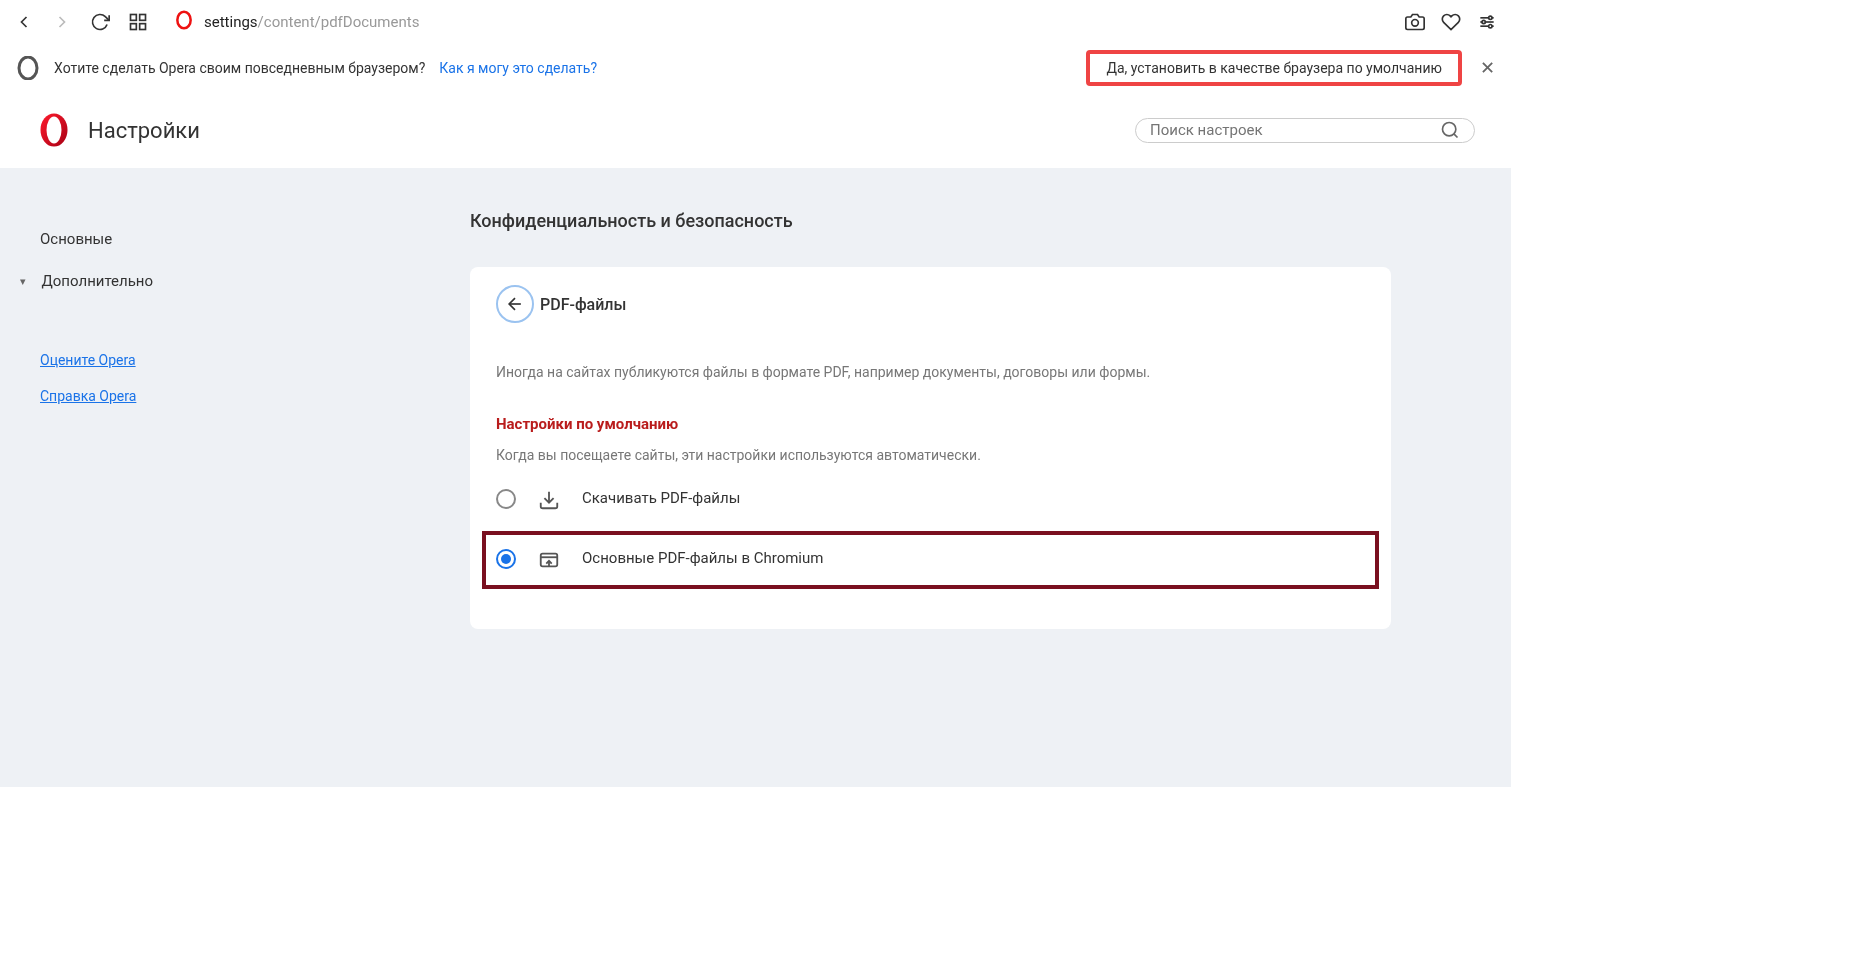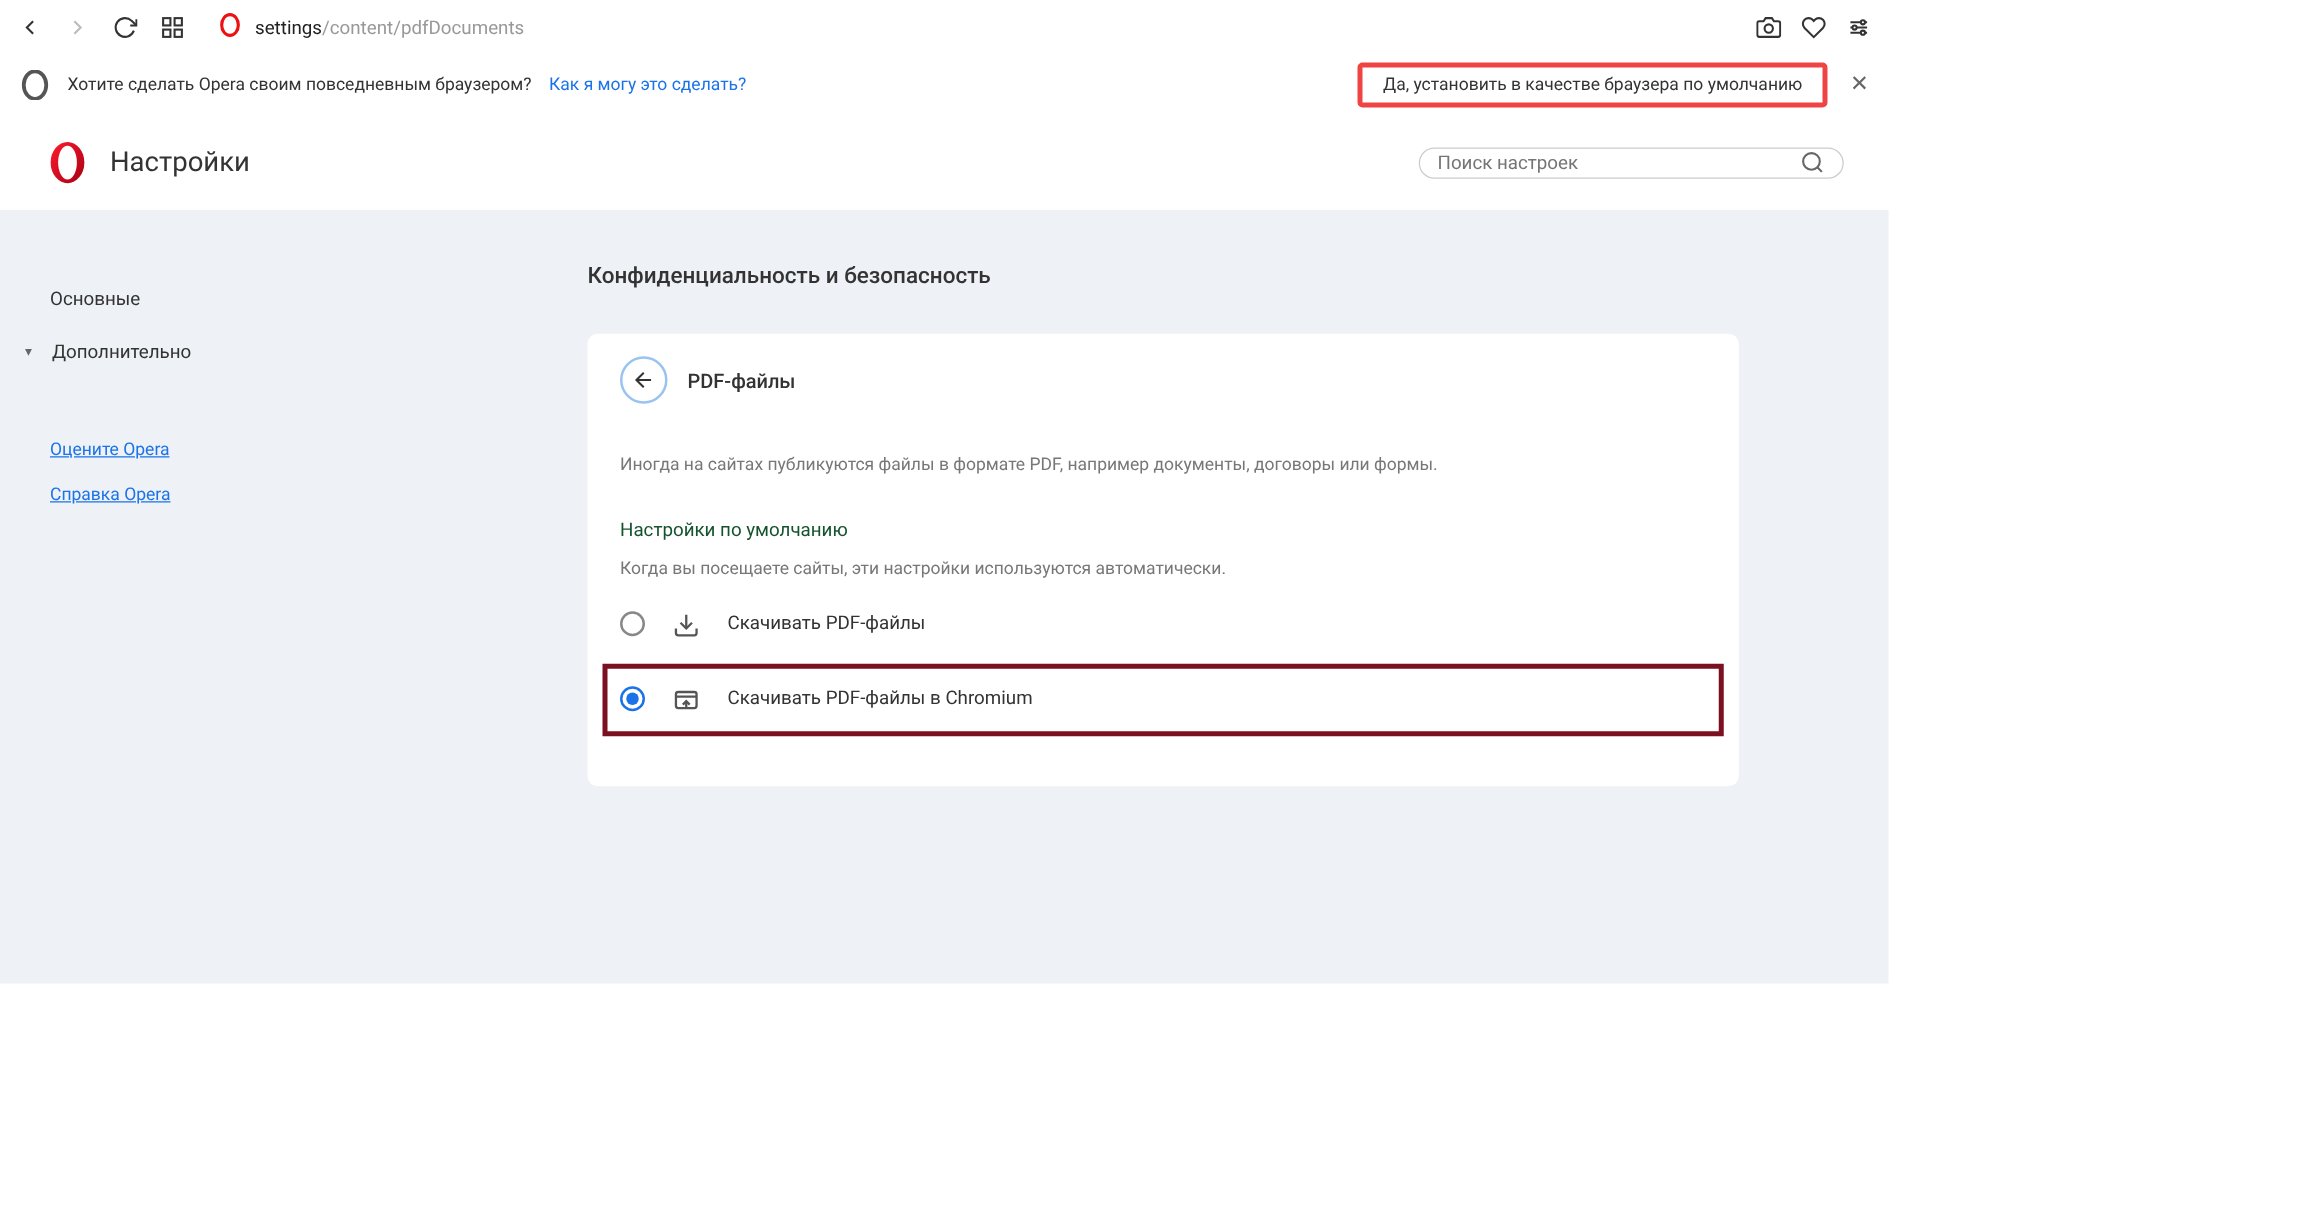--- a/index.html
+++ b/index.html
@@ -36,27 +36,27 @@
 .main { display: flex; background: #eef1f5; height: calc(787px - 44px - 48px - 76px); }
 .sidebar { width: 300px; padding: 50px 0 0 0; }
 .side-item { padding: 12px 40px; font-size: 15px; color: #333; cursor: pointer; display: flex; align-items: center; gap: 8px; }
 .side-item.expand::before { content: "▾"; font-size: 11px; margin-left: -20px; margin-right: 8px; color: #666; }
 .side-links { margin-top: 40px; }
 .side-link { display: block; padding: 10px 40px; font-size: 14px; color: #1a73e8; text-decoration: underline; cursor: pointer; }
 
 .content { flex: 1; padding: 42px 120px 0 170px; }
 .section-title { font-size: 18px; color: #333; font-weight: 500; margin-bottom: 36px; }
 .card { background: #fff; border-radius: 8px; padding: 0; }
-.card-header { display: flex; align-items: center; gap: 16px; padding: 18px 26px 14px 26px; }
+.card-header { display: flex; align-items: center; gap: 6px; padding: 18px 26px 14px 26px; }
 .back-circle { width: 38px; height: 38px; border: 2px solid #9bc3f0; border-radius: 50%; display: flex; align-items: center; justify-content: center; cursor: pointer; }
 .back-circle svg { width: 20px; height: 20px; color: #333; }
 .card-title { font-size: 16px; color: #333; font-weight: 500; }
 .card-body { padding: 10px 26px 40px 26px; }
 .desc { font-size: 14px; color: #777; margin: 16px 0 32px 0; line-height: 1.4; }
-.subtitle { font-size: 15px; color: #14532d; font-weight: 400; margin-bottom: 14px; }
+.subtitle { font-size: 15px; color: #b91c1c; font-weight: 700; margin-bottom: 14px; }
 .subdesc { font-size: 14px; color: #777; margin-bottom: 12px; }
 .radio-row { display: flex; align-items: flex-start; gap: 22px; padding: 14px 0; cursor: pointer; }
 .radio { width: 20px; height: 20px; border: 2px solid #888; border-radius: 50%; position: relative; flex-shrink: 0; }
 .radio.selected { border-color: #1a73e8; }
 .radio.selected::after { content: ""; position: absolute; inset: 3px; border-radius: 50%; background: #1a73e8; }
 .radio-icon { width: 22px; height: 22px; color: #555; display: flex; align-items: center; justify-content: center; }
 .radio-label { font-size: 15px; color: #333; }
 .highlighted { border: 4px solid #7a1020; padding: 6px 10px; margin: 6px -14px 0 -14px; }
 .highlighted .radio-row { padding: 8px 0; border-top: none; }
 </style>
@@ -201,20 +201,20 @@
           <div class="radio-row">
             <span class="radio selected"></span>
             <span class="radio-icon">
               <svg width="22" height="22" viewBox="0 0 24 24" fill="none" stroke="currentColor" stroke-width="2">
                   <rect x="3" y="5" width="18" height="14" rx="2"></rect>
                   <line x1="3" y1="9" x2="21" y2="9"></line>
                   <polyline points="9 16 12 13 15 16"></polyline>
                   <line x1="12" y1="13" x2="12" y2="19"></line>
                 </svg>
             </span>
-            <span class="radio-label">Скачивать PDF-файлы в Chromium</span>
+            <span class="radio-label">Основные PDF-файлы в Chromium</span>
           </div>
         </div>
 
       </div>
     </div>
   </div>
 </div>
 
 </body></html>

